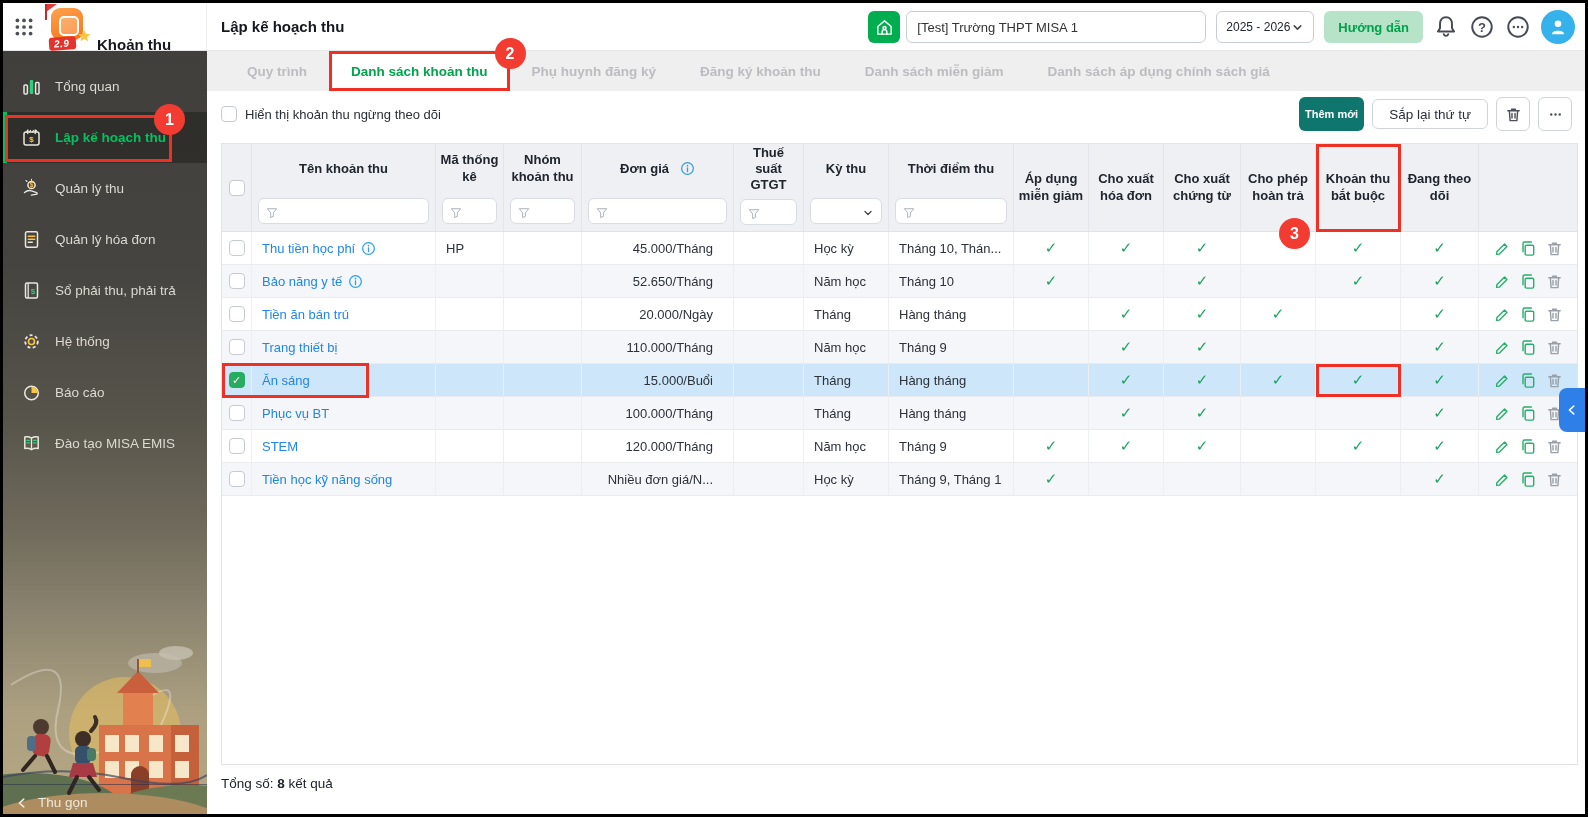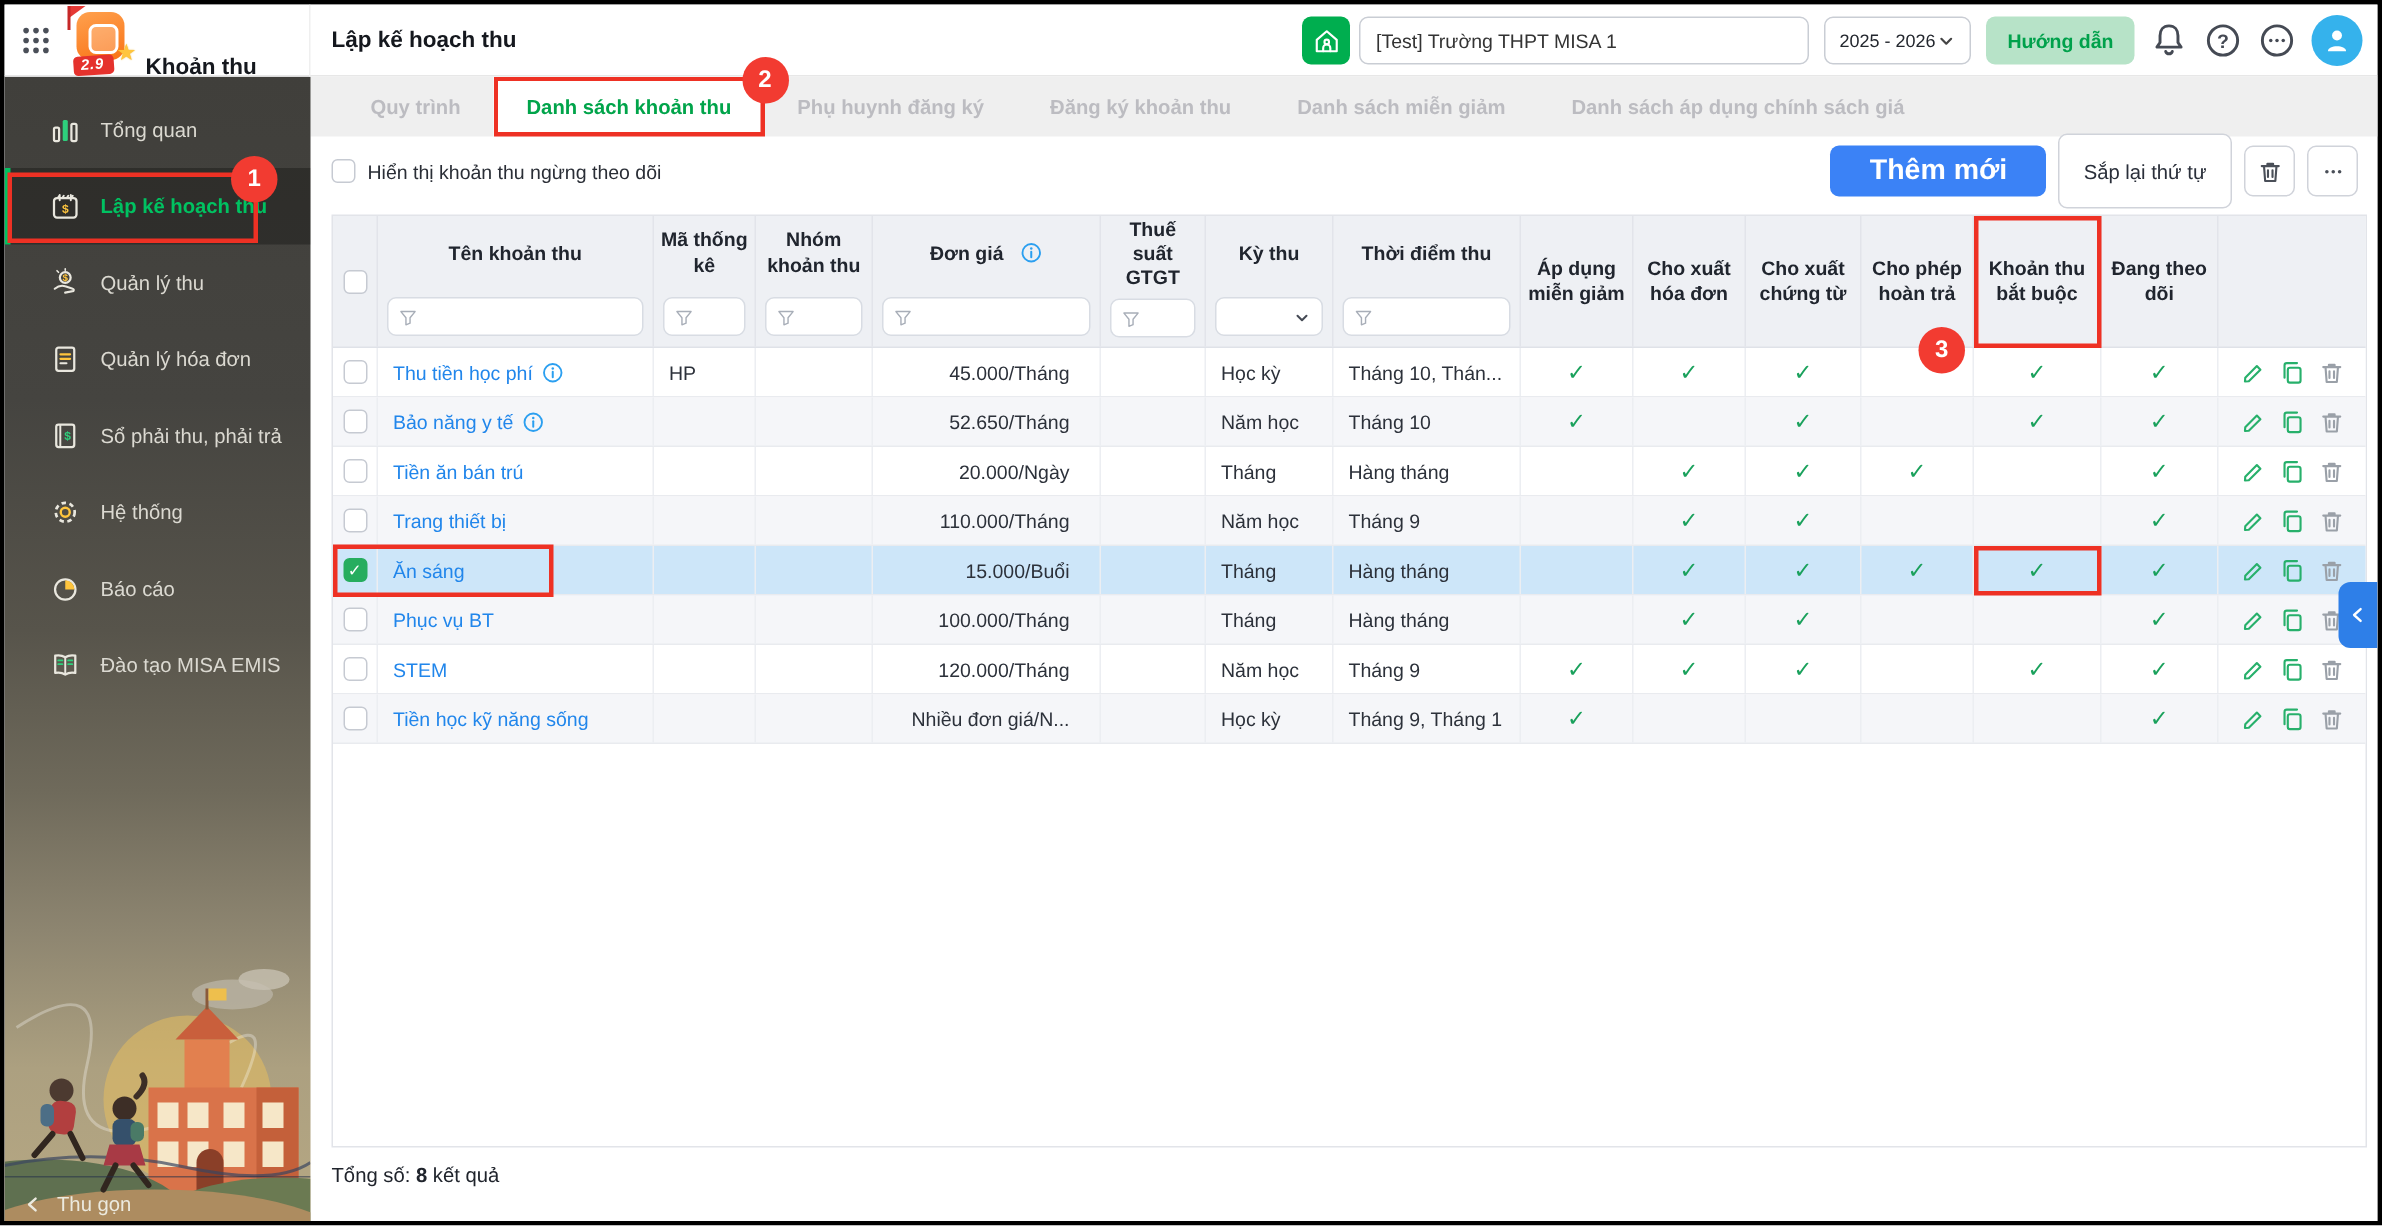--- a/index.html
+++ b/index.html
@@ -24,21 +24,21 @@
   .school-box { width:300px; height:32px; border:1px solid #c9cdd4; border-radius:6px; display:flex; align-items:center; padding:0 10px; font-size:13px; color:#333; margin-left:-4px; }
   .year-box { width:98px; height:32px; border:1px solid #c9cdd4; border-radius:6px; display:flex; align-items:center; justify-content:space-between; padding:0 9px; font-size:12px; color:#23272e; cursor:pointer; }
   .year-box .chev { color:#444; width:13px; height:13px; }
   .guide-btn { height:32px; padding:0 14px; background:#b7e3c8; color:#00a14b; font-weight:bold; font-size:13px; border:none; border-radius:6px; cursor:pointer; }
   .icon-btn { width:26px; height:26px; color:#454a54; cursor:pointer; display:flex; align-items:center; justify-content:center; }
   .avatar { width:34px; height:34px; border-radius:50%; background:#35b2ec; display:flex; align-items:center; justify-content:center; color:#fff; cursor:pointer; }
 
   
   .sidebar { position:absolute; left:0; top:48px; width:204px; height:769px; background:linear-gradient(180deg,#403f3b 0%,#454440 28%,#57544b 48%,#6f6a5b 62%,#8d8570 74%,#aca080 86%,#b7a883 100%); z-index:10; overflow:hidden; }
   .side-list { position:relative; padding-top:10px; z-index:3; }
-  .side-item { height:51px; display:flex; align-items:center; gap:13px; padding-left:26px; border-left:4px solid transparent; font-size:13.5px; color:#dbd9d1; cursor:pointer; }
+  .side-item { height:51px; display:flex; align-items:center; gap:13px; padding-left:14px; border-left:4px solid transparent; font-size:13.5px; color:#dbd9d1; cursor:pointer; }
   .side-item .s-ic { width:21px; height:21px; flex:0 0 21px; }
   .side-item.active { background:rgba(22,22,20,.42); border-left-color:#00c261; color:#00c261; font-weight:bold; }
   .side-anno { position:absolute; left:2px; top:64px; width:167px; height:47px; border:3px solid #ee3124; z-index:4; pointer-events:none; }
   .side-illu { position:absolute; left:0; bottom:0; width:204px; height:205px; z-index:1; }
   .collapse-row { position:absolute; left:0; bottom:0; width:204px; height:36px; display:flex; align-items:center; gap:9px; padding-left:12px; color:#eceadf; font-size:13.5px; border-top:1px solid rgba(35,48,72,.55); cursor:pointer; z-index:5; }
   .collapse-row .chev { width:14px; height:14px; }
 
   
   .main { position:absolute; left:204px; top:48px; right:0; bottom:0; background:#fff; }
   .tabs { height:40px; background:#efefef; display:flex; align-items:stretch; padding-left:18px; }
@@ -46,22 +46,22 @@
   .tab.active { background:#fff; color:#00a44a; position:relative; box-shadow:inset 0 0 0 3px #ee3124; }
   .tab-badge { position:absolute; right:-16px; top:-13px; }
   .num-badge { width:31px; height:31px; border-radius:50%; background:#f23b31; color:#fff; font-size:16px; font-weight:bold; display:flex; align-items:center; justify-content:center; z-index:30; }
 
   .toolbar { height:46px; display:flex; align-items:center; padding:0 13px 0 14px; }
   .chk-group { display:flex; align-items:center; gap:8px; font-size:13px; color:#2a2e36; cursor:pointer; }
   .cb { width:16px; height:16px; background:#fff; border:1.5px solid #c6cad2; border-radius:4px; display:inline-flex; align-items:center; justify-content:center; flex:0 0 16px; cursor:pointer; }
   .cb.checked { background:#26ad5f; border-color:#26ad5f; color:#fff; font-size:11px; }
   .cb.checked::after { content:"✓"; }
   .tb-right { margin-left:auto; display:flex; align-items:center; gap:8px; }
-  .btn-green { height:34px; padding:0 26px; background:#3b82f6; color:#fff; border:none; border-radius:6px; font-size:19px; font-weight:bold; cursor:pointer; }
-  .btn-outline { height:50px; padding:0 16px; background:#fff; color:#2a2f3a; border:1px solid #d0d3da; border-radius:6px; font-size:13.5px; cursor:pointer; }
+  .btn-green { height:34px; padding:0 6px; background:#0f766e; color:#fff; border:none; border-radius:6px; font-size:11px; font-weight:bold; cursor:pointer; }
+  .btn-outline { height:30px; padding:0 16px; background:#fff; color:#2a2f3a; border:1px solid #d0d3da; border-radius:6px; font-size:13.5px; cursor:pointer; }
   .sq-btn { width:34px; height:34px; background:#fff; border:1px solid #d0d3da; border-radius:6px; display:flex; align-items:center; justify-content:center; color:#4a4f58; cursor:pointer; }
 
   
   .table-wrap { position:relative; margin:6px 13px 0 14px; width:1357px; height:622px; border:1px solid #e2e4e9; background:#fff; }
   .thead { display:flex; height:88px; background:#eef0f4; border-bottom:1px solid #dfe2e8; }
   .hcol { display:flex; flex-direction:column; border-right:1px solid #e2e4ea; }
   .hcol:last-child { border-right:none; }
   .hlabel { height:50px; display:flex; align-items:center; justify-content:center; gap:5px; text-align:center; font-size:13px; font-weight:bold; color:#20252e; line-height:1.25; padding:2px 4px; }
   .hlabel.tall { height:88px; }
   .hfilter { height:38px; padding:5px 6px; }

